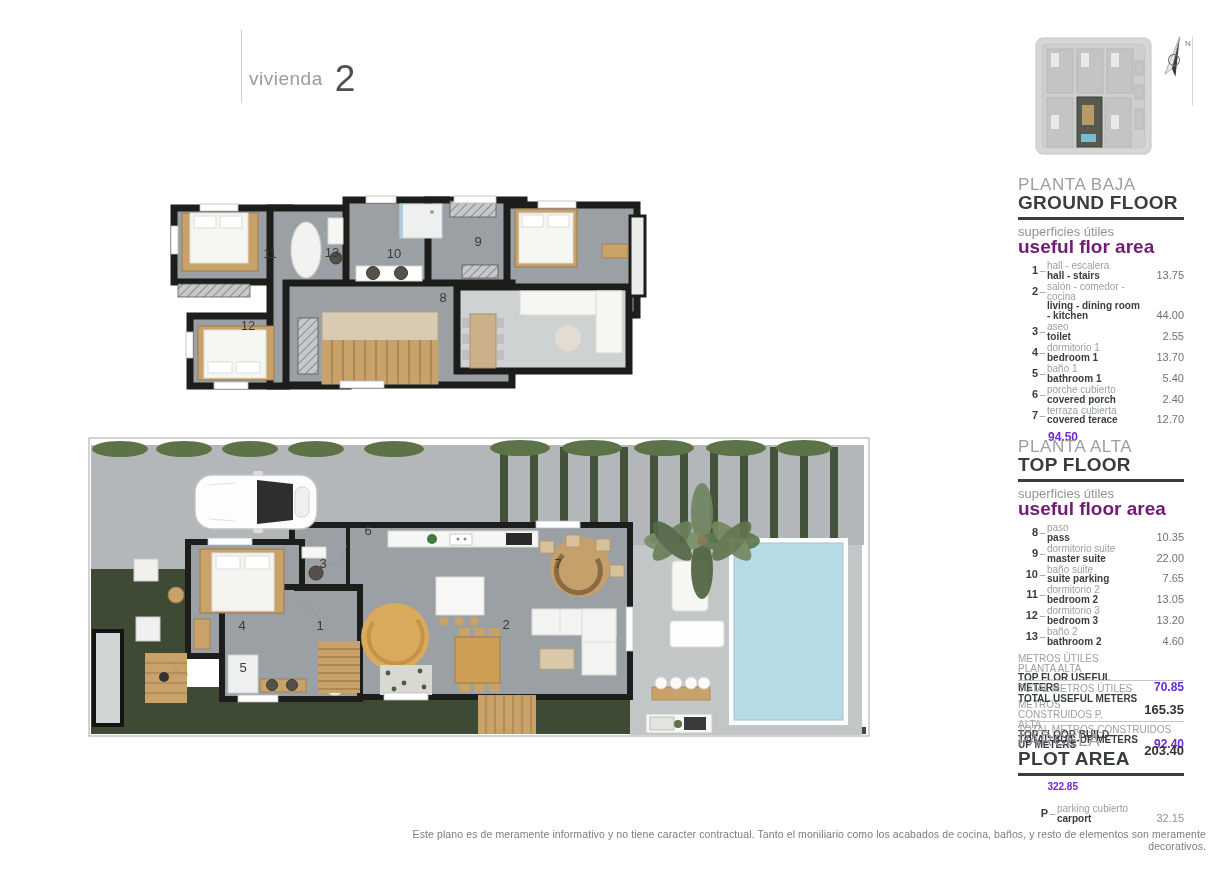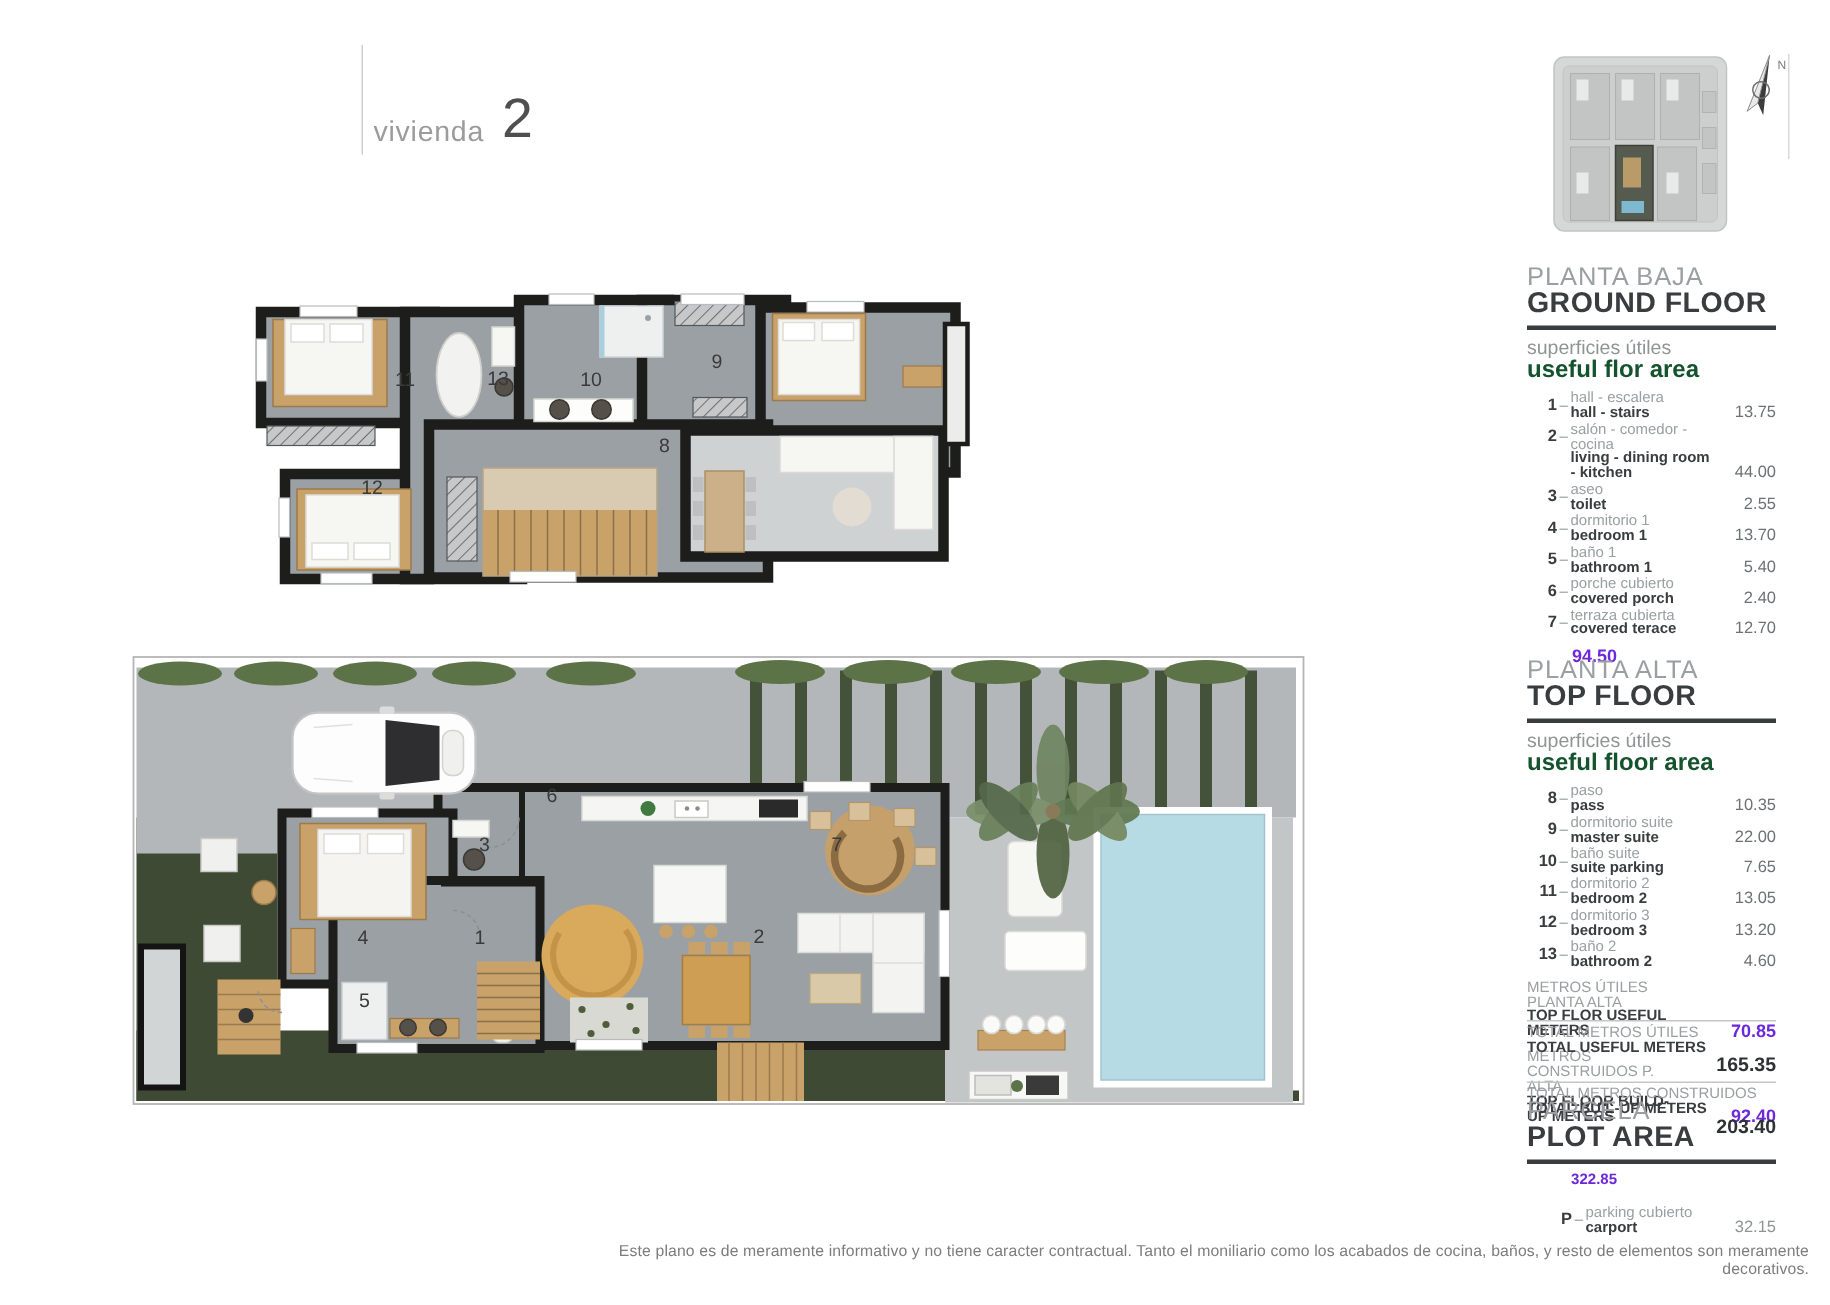--- a/index.html
+++ b/index.html
@@ -1,34 +1,34 @@
 <!DOCTYPE html>
 <html><head>
 <meta charset="utf-8">
 <style>
   html,body{margin:0;padding:0;background:#fff;}
   body{width:1220px;height:870px;position:relative;overflow:hidden;
        font-family:"Liberation Sans",sans-serif;color:#3a3d3f;}
   .abs{position:absolute;}
 
   
-  #title-block{left:249px;top:58px;display:flex;align-items:flex-end;gap:12px;}
+  #title-block{left:249px;top:58px;display:flex;align-items:center;gap:12px;}
   #title-label{font-size:19px;color:#9b9b9b;letter-spacing:.5px;}
   #title-number{font-size:37px;color:#4f4f4f;font-weight:400;}
   #title-vline{left:241px;top:30px;width:1px;height:73px;background:#cfcfcf;}
   #compass-vline{left:1192px;top:36px;width:1px;height:70px;background:#d9d9d9;}
 
   
   #sidebar{left:1018px;top:176px;width:166px;}
   .sec{position:absolute;width:166px;left:0;}
   .t-es{font-size:17px;line-height:17px;color:#9aa0a2;letter-spacing:.6px;}
   .t-en{font-size:19px;line-height:20px;font-weight:bold;color:#3a3d3f;letter-spacing:.3px;}
   .rule{height:3px;background:#3a3d3f;margin:4px 0 5px 0;}
   .s-es{font-size:13px;line-height:14px;color:#8f9494;}
-  .s-en{font-size:16px;line-height:15px;font-weight:bold;color:#14532d;margin-bottom:7px;}
+  .s-en{font-size:19px;line-height:15px;font-weight:bold;color:#701a75;margin-bottom:7px;}
   .row{display:flex;margin-bottom:1px;}
   .row-num{width:20px;text-align:right;font-size:11px;font-weight:bold;color:#3a3d3f;line-height:19px;}
   .row-dash{width:9px;text-align:center;font-size:10px;color:#8f9494;line-height:19px;}
   .row-labels{flex:1;padding-top:0;}
   .lbl-es{font-size:10px;line-height:9.8px;color:#9aa0a2;}
   .lbl-en{font-size:10px;line-height:10px;font-weight:bold;color:#3a3d3f;}
   .row-val{width:42px;text-align:right;font-size:11px;color:#6e7274;align-self:flex-end;line-height:11px;}
   .subrow{display:flex;margin-top:7px;}
   .subrow .row-labels{flex:1;}
   .subrow .row-val{font-weight:bold;color:#6d28d9;font-size:12px;margin-left:18px;}

